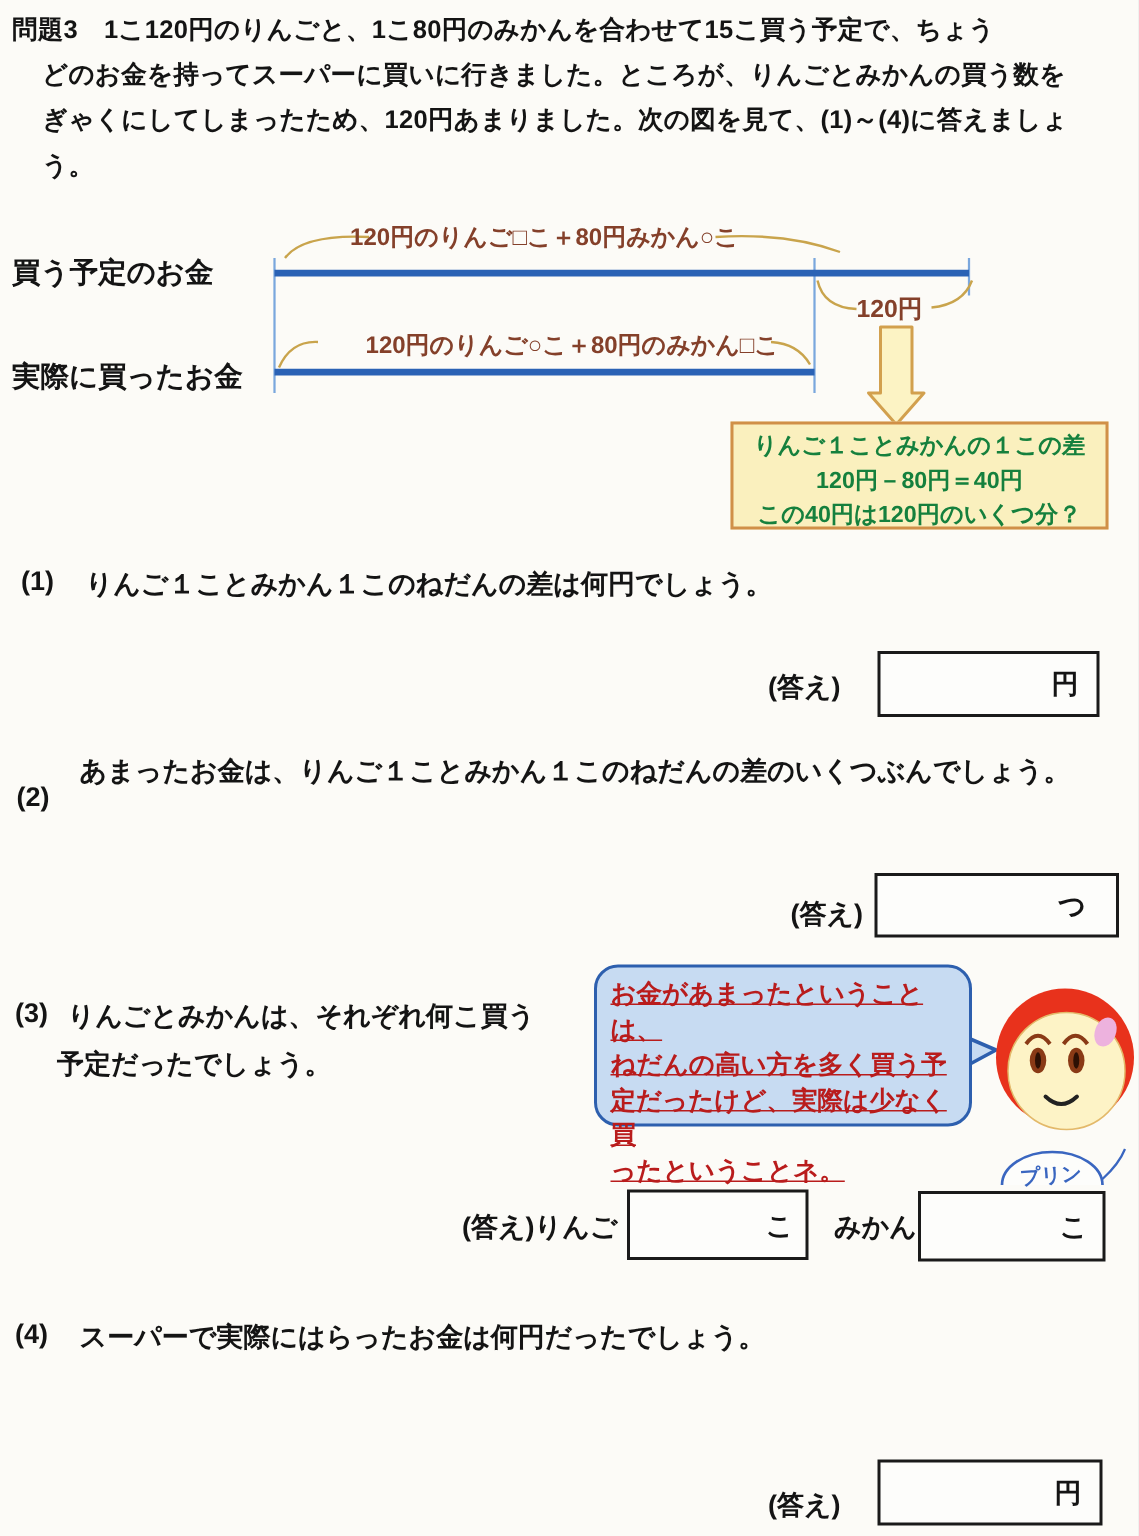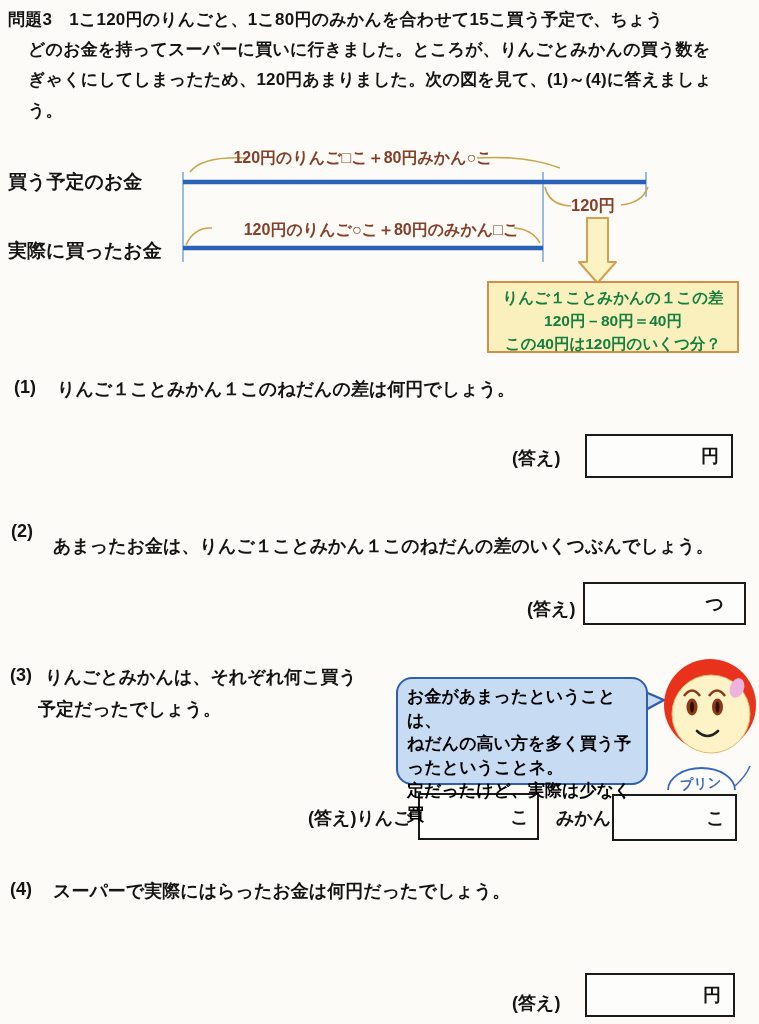--- a/index.html
+++ b/index.html
@@ -33,28 +33,29 @@
     background: #faf0be;
     border: 2px solid #d09048;
     text-align: center;
     padding-top: 3px;
     font-size: 15.5px; font-weight: bold; color: #15803d;
     line-height: 23px;
   }
   .difflabel { font-size: 16.5px; font-weight: bold; color: #84402a; }
   .bubble {
     position: absolute;
-    left: 396px; top: 677px; width: 252px; height: 108px;
+    left: 396px; top: 643px; width: 252px; height: 108px;
     background: #c7dbf2;
     border: 2.5px solid #2d5fae;
     border-radius: 16px;
     padding: 6px 0 0 9px;
-    font-size: 17px; font-weight: bold; color: #000000;
+    font-size: 17px; font-weight: bold; color: #b91c1c;
     line-height: 23.5px;
     z-index: 2;
+    text-decoration: underline;
   }
   .tailsvg { position: absolute; left: 636px; top: 684px; z-index: 1; }
   .facesvg { position: absolute; left: 640px; top: 648px; z-index: 3; }
   .diagsvg { position: absolute; left: 0; top: 135px; }
 </style>
 </head>
 <body>
 
 <div class="page">
 
@@ -92,35 +93,35 @@
   </div>
 
   <div class="abs qnum" style="left:14px; top:377px;">(1)</div>
   <div class="abs qtext" style="left:57px; top:377px;">りんご１ことみかん１このねだんの差は何円でしょう。</div>
   <div class="abs anslabel" style="left:512px; top:446px;">(答え)</div>
   <div class="ansbox" style="left:585px; top:434px; width:148px; height:44px; padding-right:12px;">
     <span>円</span>
   </div>
 
   <div class="abs qnum" style="left:11px; top:521px;">(2)</div>
-  <div class="abs qtext" style="left:53px; top:534px;">あまったお金は、りんご１ことみかん１このねだんの差のいくつぶんでしょう。</div>
+  <div class="abs qtext" style="left:53px; top:502px;">あまったお金は、りんご１ことみかん１このねだんの差のいくつぶんでしょう。</div>
   <div class="abs anslabel" style="left:527px; top:597px;">(答え)</div>
   <div class="ansbox" style="left:583px; top:582px; width:163px; height:43px; padding-right:20px;">
     <span>つ</span>
   </div>
 
   <div class="abs qnum" style="left:10px; top:665px;">(3)</div>
   <div class="abs qtext" style="left:45px; top:665px;">りんごとみかんは、それぞれ何こ買う</div>
   <div class="abs qtext" style="left:38px; top:697px;">予定だったでしょう。</div>
 
   <div class="bubble">
     <div>お金があまったということは、</div>
     <div>ねだんの高い方を多く買う予</div>
+    <div>定だったけど、実際は少なく買</div>
     <div>ったということネ。</div>
-    <div>定だったけど、実際は少なく買</div>
   </div>
   <svg class="tailsvg" width="34" height="34" viewBox="0 0 34 34">
     <polygon points="0,4 28,16 2,30" fill="#c7dbf2" stroke="#2d5fae" stroke-width="2.4" stroke-linejoin="round"></polygon>
   </svg>
   <svg class="facesvg" width="119" height="152" viewBox="0 0 119 152">
     <circle cx="70" cy="57" r="46" fill="#e8321c"></circle>
     <circle cx="71" cy="66" r="39" fill="#fdf3c6" stroke="#e3b96a" stroke-width="1"></circle>
     <ellipse cx="97" cy="40" rx="7" ry="10" transform="rotate(20 97 40)" fill="#edb2de"></ellipse>
     <path d="M 44 48 Q 52 37 60 48" fill="none" stroke="#8a3a16" stroke-width="2.6"></path>
     <path d="M 69 48 Q 77 37 85 48" fill="none" stroke="#8a3a16" stroke-width="2.6"></path>

